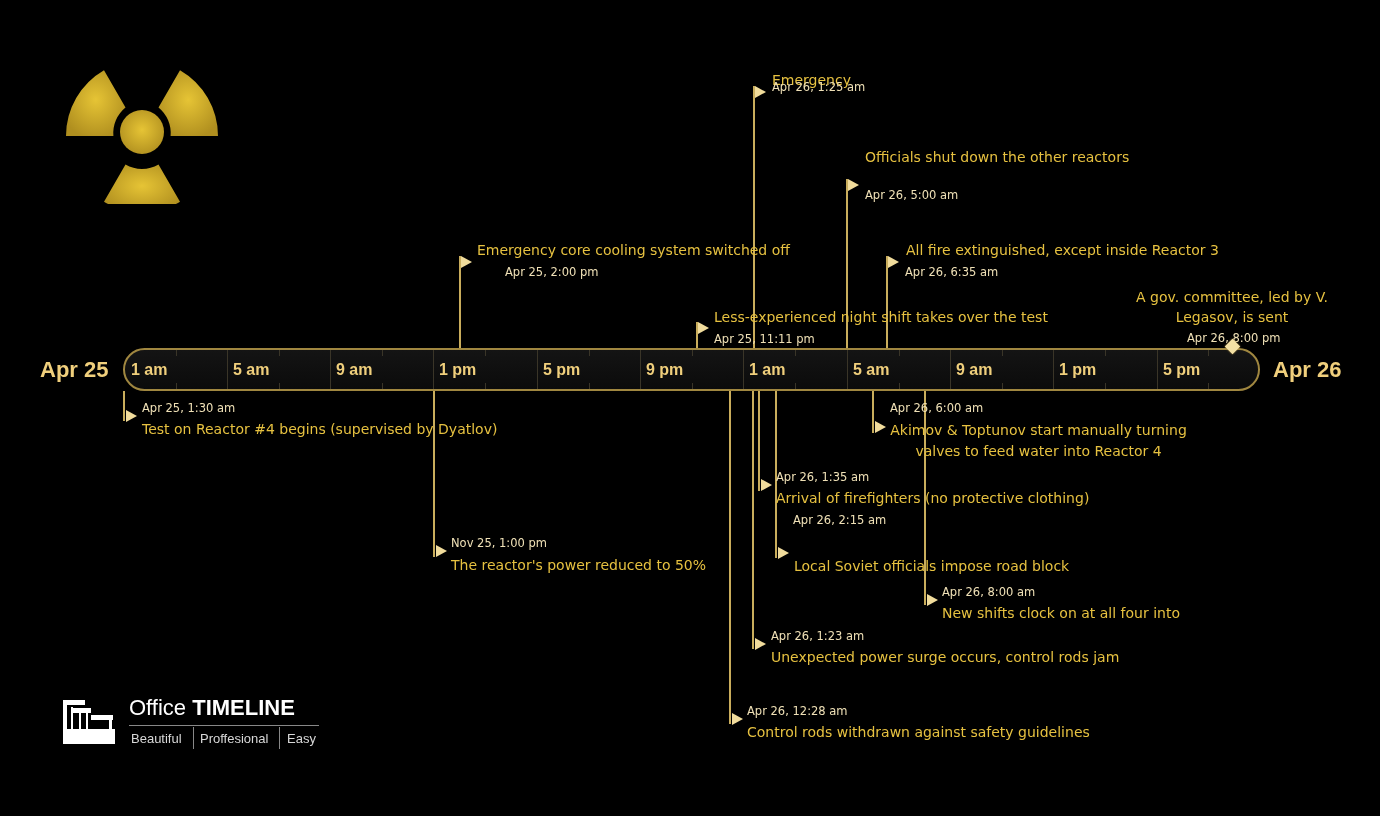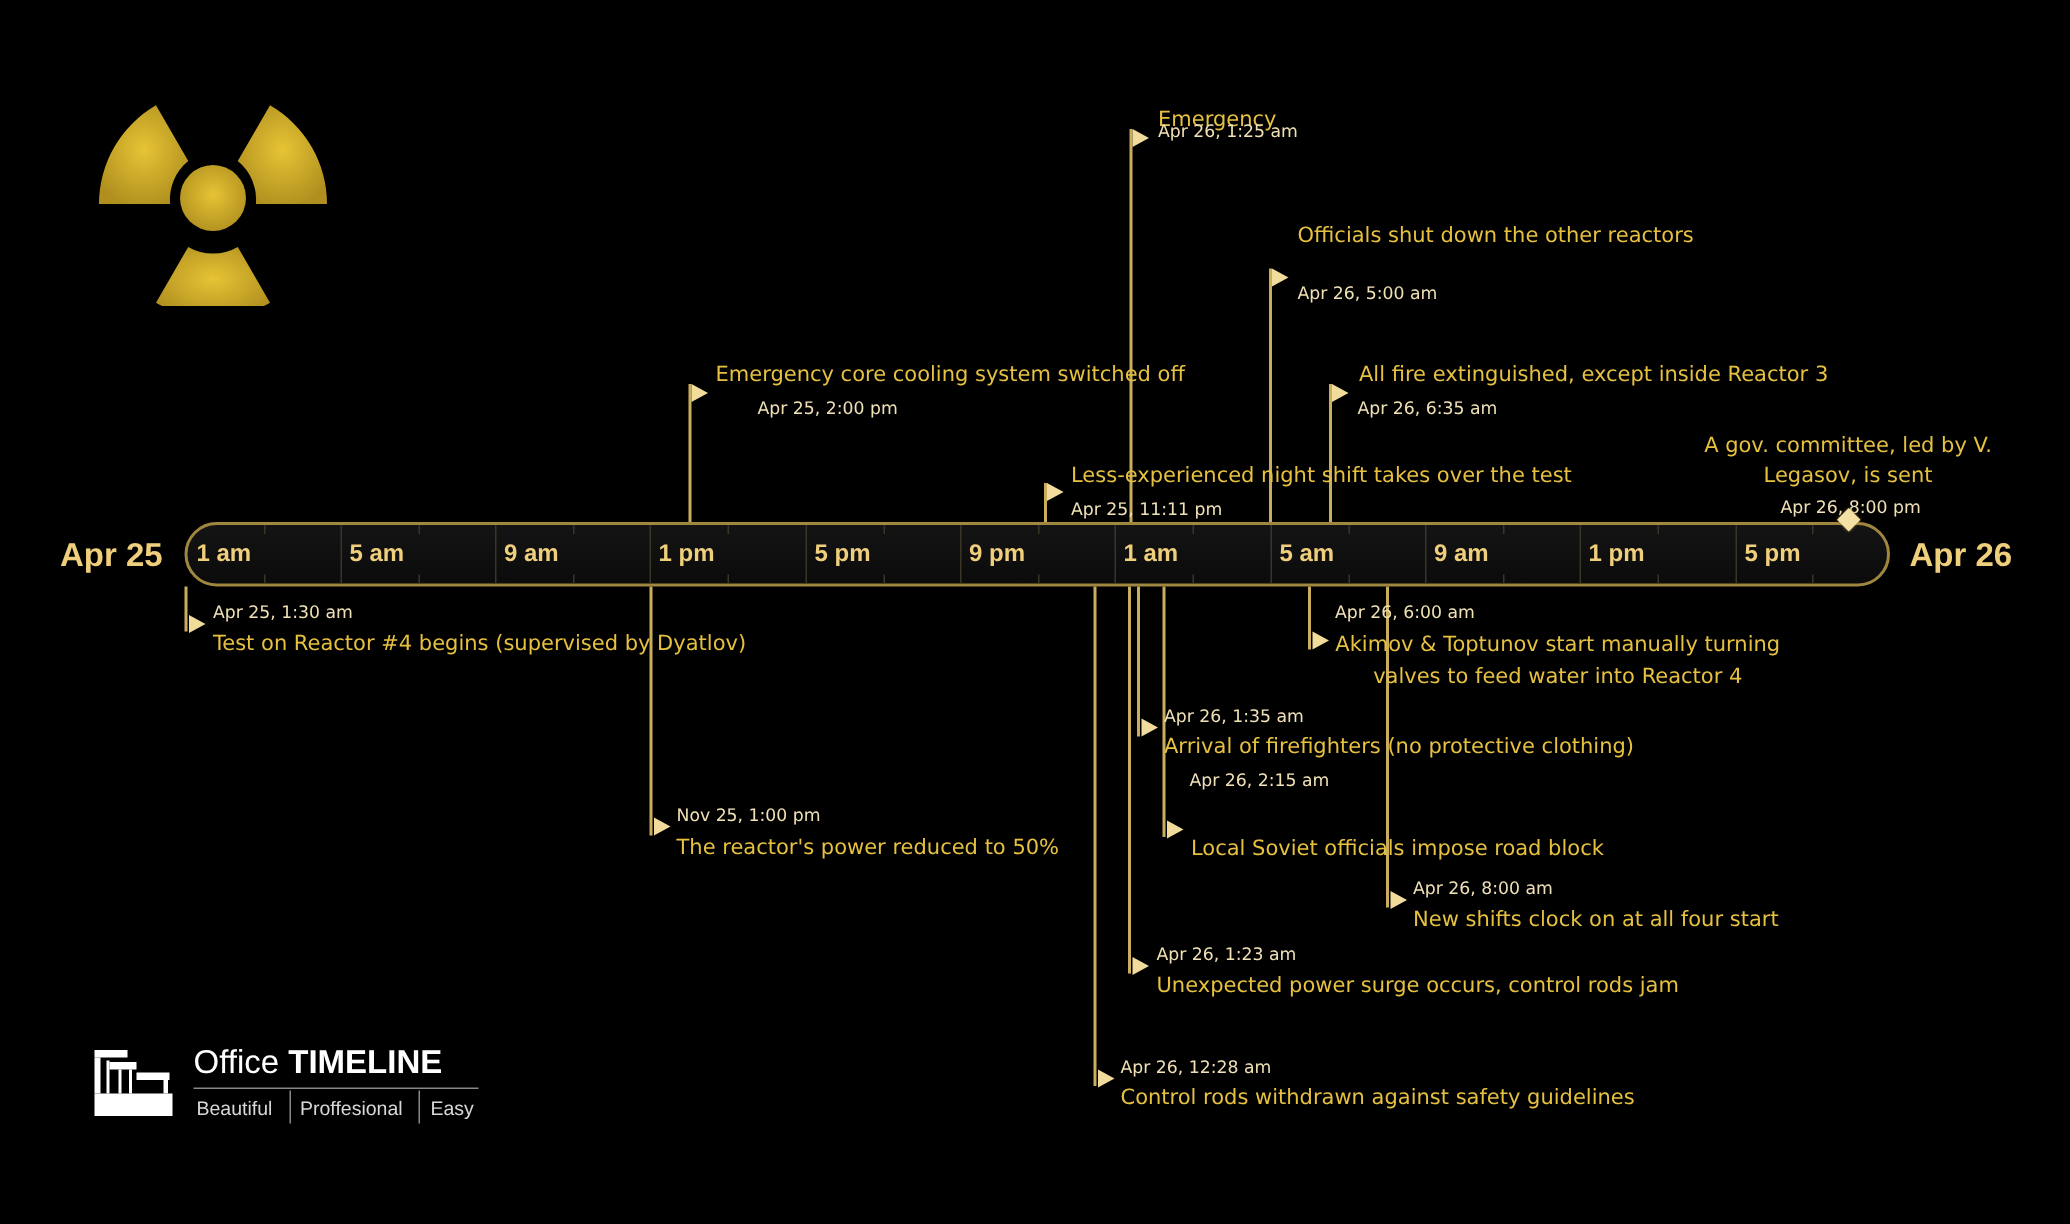--- a/index.html
+++ b/index.html
@@ -208,21 +208,21 @@
   <div class="ev-title" style="left:451px;top:556px">The reactor's power reduced to 50%</div>
 </div>
 <div>
   <div class="flag" style="left:778px;top:547px"></div>
   <div class="ev-date" style="left:793px;top:513px">Apr 26, 2:15 am</div>
   <div class="ev-title" style="left:794px;top:557px">Local Soviet officials impose road block</div>
 </div>
 <div>
   <div class="flag" style="left:927px;top:594px"></div>
   <div class="ev-date" style="left:942px;top:585px">Apr 26, 8:00 am</div>
-  <div class="ev-title" style="left:942px;top:604px">New shifts clock on at all four start</div>
+  <div class="ev-title" style="left:942px;top:604px">New shifts clock on at all four into</div>
 </div>
 <div>
   <div class="flag" style="left:755px;top:638px"></div>
   <div class="ev-date" style="left:771px;top:629px">Apr 26, 1:23 am</div>
   <div class="ev-title" style="left:771px;top:648px">Unexpected power surge occurs, control rods jam</div>
 </div>
 <div>
   <div class="flag" style="left:732px;top:713px"></div>
   <div class="ev-date" style="left:747px;top:704px">Apr 26, 12:28 am</div>
   <div class="ev-title" style="left:747px;top:723px">Control rods withdrawn against safety guidelines</div>

